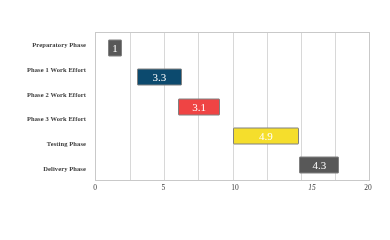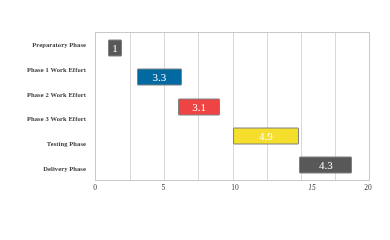--- a/index.html
+++ b/index.html
@@ -142,36 +142,36 @@
         <div class="gridline" style="left: 204.75px;"></div>
         <div class="gridline" style="left: 238.875px;"></div>
       </div>
     <div id="bars-layer">
       <div class="bar-row">
         <div class="bar" style="left: 12.285px; width: 13.65px; background: rgb(88, 88, 88); border-color: rgb(128, 128, 128);">
           <span class="bar-value" style="color: rgb(255, 255, 255);">1</span>
         </div>
       </div>
       <div class="bar-row">
-        <div class="bar" style="left: 40.95px; width: 45.045px; background: #0369a1; border-color: rgb(128, 128, 128);">
+        <div class="bar" style="left: 40.95px; width: 45.045px; background: #0c4a6e; border-color: rgb(128, 128, 128);">
           <span class="bar-value" style="color: rgb(255, 255, 255);">3.3</span>
         </div>
       </div>
       <div class="bar-row">
         <div class="bar" style="left: 81.9px; width: 42.315px; background: #ef4444; border-color: rgb(128, 128, 128);">
           <span class="bar-value" style="color: rgb(255, 255, 255);">3.1</span>
         </div>
       </div>
       <div class="bar-row">
         <div class="bar" style="left: 136.5px; width: 66.885px; background: rgb(245, 222, 44); border-color: rgb(128, 128, 128); text-align: right;">
           <span class="bar-value" style="color: rgb(255, 255, 255);">4.9</span>
         </div>
       </div>
       <div class="bar-row">
-        <div class="bar" style="left: 203.385px; width: 53px; background: rgb(88, 88, 88); border-color: rgb(128, 128, 128);">
+        <div class="bar" style="left: 203.385px; width: 40px; background: rgb(88, 88, 88); border-color: rgb(128, 128, 128);">
           <span class="bar-value" style="color: rgb(255, 255, 255);">4.3</span>
         </div>
       </div>
     </div>
   </div>
 
   <div id="value-axis">
       <span class="tick-label" style="left: 0px;">0</span>
       <span class="tick-label" style="left: 68.25px;">5</span>
       <span class="tick-label" style="left: 140px;">10</span>

